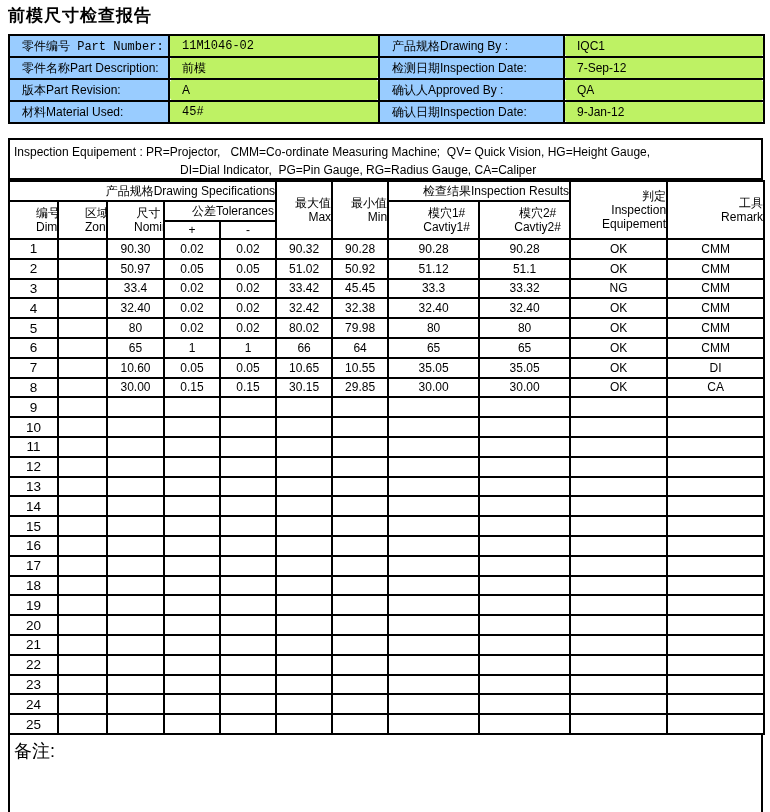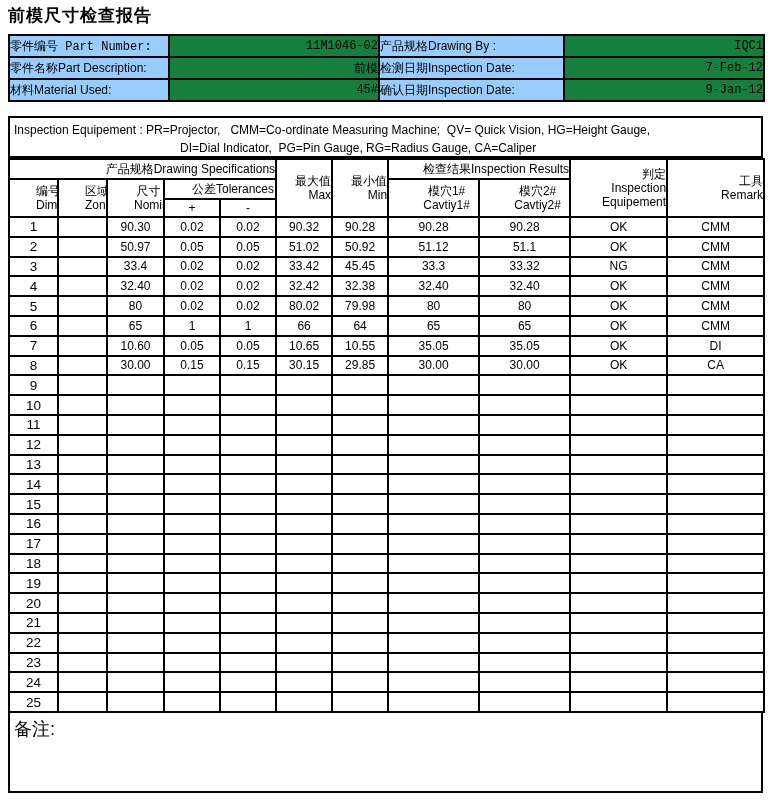--- a/index.html
+++ b/index.html
@@ -24,28 +24,28 @@
   
   table.info-table {
     border-collapse: collapse;
     table-layout: fixed;
     width: 755px;
   }
   table.info-table td {
     border: 2px solid #000;
     height: 22px;
     font-size: 12px;
-    padding: 0 0;
+    padding: 0 12px;
     overflow: hidden;
     white-space: nowrap;
   }
   td.lbl { background: #99CCFF; text-align: left; }
-  td.val { background: #15803d; text-align: right; }
+  td.val { background: #bef264; text-align: left; }
   .mono { font-family: "Liberation Mono", "DejaVu Sans Mono", monospace; }
-  .serif { font-family: Liberation Mono, monospace; }
+  .serif { font-family: Liberation Sans, sans-serif; border-radius: 6px; }
 
   
   .equip-box {
     margin-top: 14px;
     width: 755px;
     height: 42px;
     border: 2px solid #000;
     font-size: 12px;
     padding: 3px 4px 0 4px;
   }
@@ -103,21 +103,27 @@
         <tr>
       <td class="lbl mono">零件编号 Part Number:</td>
       <td class="val mono">11M1046-02</td>
       <td class="lbl">产品规格Drawing By :</td>
       <td class="val serif">IQC1</td>
     </tr>
     <tr>
       <td class="lbl">零件名称Part Description:</td>
       <td class="val serif">前模</td>
       <td class="lbl">检测日期Inspection Date:</td>
-      <td class="val serif">7-Feb-12</td>
+      <td class="val serif">7-Sep-12</td>
+    </tr>
+    <tr>
+      <td class="lbl">版本Part Revision:</td>
+      <td class="val serif">A</td>
+      <td class="lbl">确认人Approved By :</td>
+      <td class="val serif">QA</td>
     </tr>
     <tr>
       <td class="lbl">材料Material Used:</td>
       <td class="val mono">45#</td>
       <td class="lbl">确认日期Inspection Date:</td>
       <td class="val serif">9-Jan-12</td>
     </tr>
   </tbody>
     </table>
 

